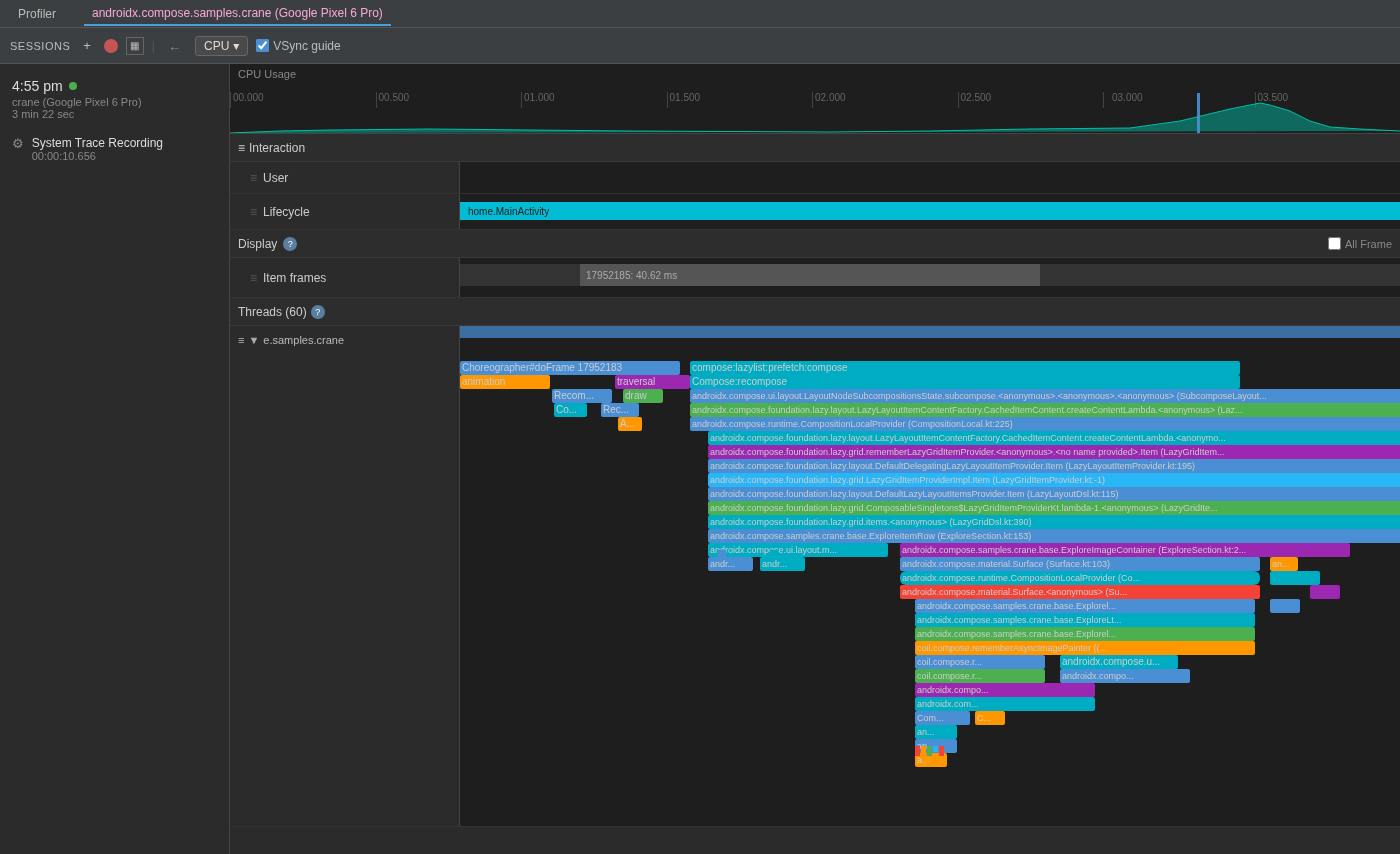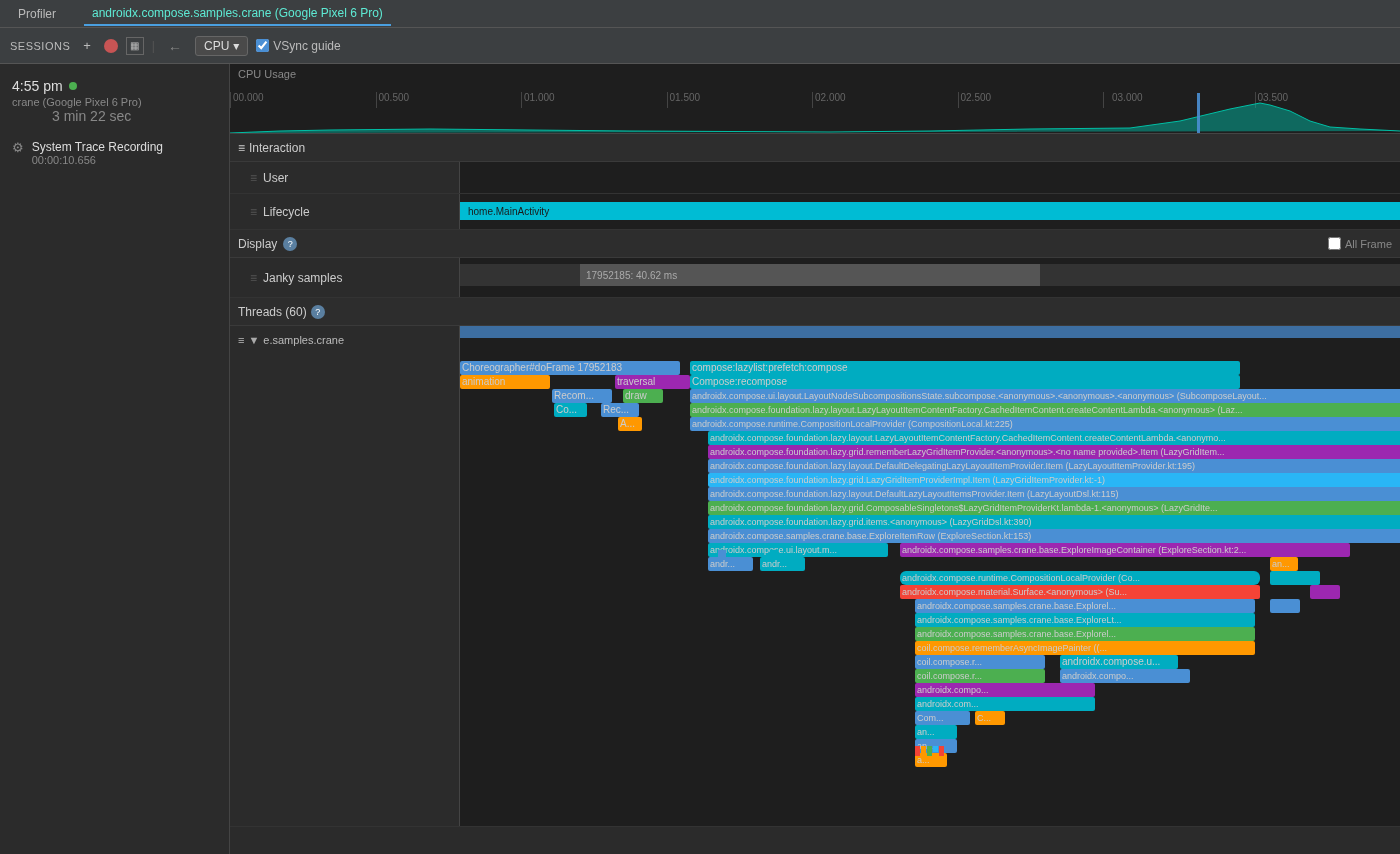--- a/index.html
+++ b/index.html
@@ -5,21 +5,21 @@
     * { margin: 0; padding: 0; box-sizing: border-box; }
     body { width: 1400px; height: 854px; background: #2b2b2b; font-family: 'Segoe UI', Arial, sans-serif; font-size: 12px; color: #ccc; overflow: hidden; }
 
     
     #title-bar {
       display: flex; align-items: center; height: 28px;
       background: #3c3f41; border-bottom: 1px solid #555;
       padding: 0 10px; gap: 20px;
     }
     #title-bar .tab { color: #bbb; font-size: 12px; cursor: pointer; padding: 4px 8px; }
-    #title-bar .tab.active { color: #5eead4; border-bottom: 2px solid #4a9fe0; }
+    #title-bar .tab.active { color: #f9a8d4; border-bottom: 2px solid #4a9fe0; }
 
     
     #toolbar {
       display: flex; align-items: center; height: 36px;
       background: #3c3f41; border-bottom: 1px solid #555;
       padding: 0 10px; gap: 8px;
     }
     .toolbar-label { color: #bbb; font-size: 11px; letter-spacing: 0.5px; }
     .toolbar-btn { background: none; border: none; color: #bbb; cursor: pointer; font-size: 13px; padding: 2px 5px; }
     .toolbar-icon-btn { background: #c75454; border: none; width: 14px; height: 14px; border-radius: 50%; cursor: pointer; }
@@ -30,21 +30,21 @@
 
     
     #main { display: flex; height: calc(854px - 64px); }
 
     
     #sidebar { width: 230px; background: #2b2b2b; border-right: 1px solid #444; padding: 8px 0; flex-shrink: 0; }
     .session-time { padding: 6px 12px; }
     .session-time .time { font-size: 14px; color: #ddd; display: flex; align-items: center; gap: 6px; }
     .recording-dot { width: 8px; height: 8px; background: #4caf50; border-radius: 50%; display: inline-block; }
     .device-name { color: #888; font-size: 11px; margin-top: 2px; }
-    .duration { color: #888; font-size: 14px; margin-left: 40px; }
+    .duration { color: #888; font-size: 11px; }
     .recording-item { display: flex; align-items: flex-start; gap: 8px; padding: 6px 12px; margin-top: 4px; cursor: pointer; }
     .gear-icon { color: #888; font-size: 13px; }
     .recording-info .name { color: #ddd; font-size: 12px; }
     .recording-info .rec-time { color: #888; font-size: 11px; }
 
     
     #content { flex: 1; display: flex; flex-direction: column; overflow: hidden; }
 
     
     #cpu-usage { height: 70px; background: #1e1e1e; border-bottom: 1px solid #444; position: relative; }
@@ -202,21 +202,21 @@
         </div>
         <div class="all-frames-cb">
           <input type="checkbox" style="">
           <span>All Frame</span>
         </div>
       </div>
 
       <div class="timeline-row" style="height:40px;">
         <div class="row-label">
           <span class="hamburger">≡</span>
-          <span>Janky samples</span>
+          <span>Item frames</span>
         </div>
         <div class="row-content" style="position:relative;">
           <div style="position:absolute;top:6px;left:0;right:0;height:22px;background:#333;"></div>
           <div style="position:absolute;top:6px;left:120px;width:460px;height:22px;background:#555;display:flex;align-items:center;padding-left:6px;">
             <span style="font-size:10px;color:#aaa;">17952185: 40.62 ms</span>
           </div>
         </div>
       </div>
 
       <div class="threads-header">
@@ -262,20 +262,21 @@
           <div class="flame-row blue-bar" style="top:140px;left:248px;width:702px;font-size:9px;">androidx.compose.foundation.lazy.layout.DefaultLazyLayoutItemsProvider.Item (LazyLayoutDsl.kt:115)</div>
           <div class="flame-row green-bar" style="top:154px;left:248px;width:702px;font-size:9px;">androidx.compose.foundation.lazy.grid.ComposableSingletons$LazyGridItemProviderKt.lambda-1.&lt;anonymous&gt; (LazyGridIte...</div>
           <div class="flame-row teal-bar" style="top:168px;left:248px;width:702px;font-size:9px;">androidx.compose.foundation.lazy.grid.items.&lt;anonymous&gt; (LazyGridDsl.kt:390)</div>
           <div class="flame-row blue-bar" style="top:182px;left:248px;width:702px;font-size:9px;">androidx.compose.samples.crane.base.ExploreItemRow (ExploreSection.kt:153)</div>
 
           <div class="flame-row teal-bar" style="top:196px;left:248px;width:180px;font-size:9px;">androidx.compose.ui.layout.m...</div>
           <div class="flame-row purple-bar" style="top:196px;left:440px;width:450px;font-size:9px;">androidx.compose.samples.crane.base.ExploreImageContainer (ExploreSection.kt:2...</div>
 
           <div class="flame-row blue-bar" style="top:210px;left:248px;width:45px;font-size:9px;">andr...</div>
           <div class="flame-row teal-bar" style="top:210px;left:300px;width:45px;font-size:9px;">andr...</div>
+          <div class="flame-row blue-bar" style="top:210px;left:440px;width:360px;font-size:9px;">androidx.compose.material.Surface (Surface.kt:103)</div>
           <div class="flame-row orange-bar" style="top:210px;left:810px;width:28px;font-size:9px;">an...</div>
 
           <div style="position:absolute;top:224px;left:258px;width:8px;height:10px;background:#4a8fd4;"></div>
           <div style="position:absolute;top:224px;left:310px;width:8px;height:10px;background:#00acc1;"></div>
 
           <div class="flame-row teal-bar" style="top:224px;left:440px;width:360px;font-size:9px;border-radius:6px;">androidx.compose.runtime.CompositionLocalProvider (Co...</div>
           <div class="flame-row red-bar" style="top:238px;left:440px;width:360px;font-size:9px;">androidx.compose.material.Surface.&lt;anonymous&gt; (Su...</div>
           <div class="flame-row blue-bar" style="top:252px;left:455px;width:340px;font-size:9px;">androidx.compose.samples.crane.base.Explorel...</div>
           <div class="flame-row teal-bar" style="top:266px;left:455px;width:340px;font-size:9px;">androidx.compose.samples.crane.base.ExploreLt...</div>
           <div class="flame-row green-bar" style="top:280px;left:455px;width:340px;font-size:9px;">androidx.compose.samples.crane.base.Explorel...</div>

